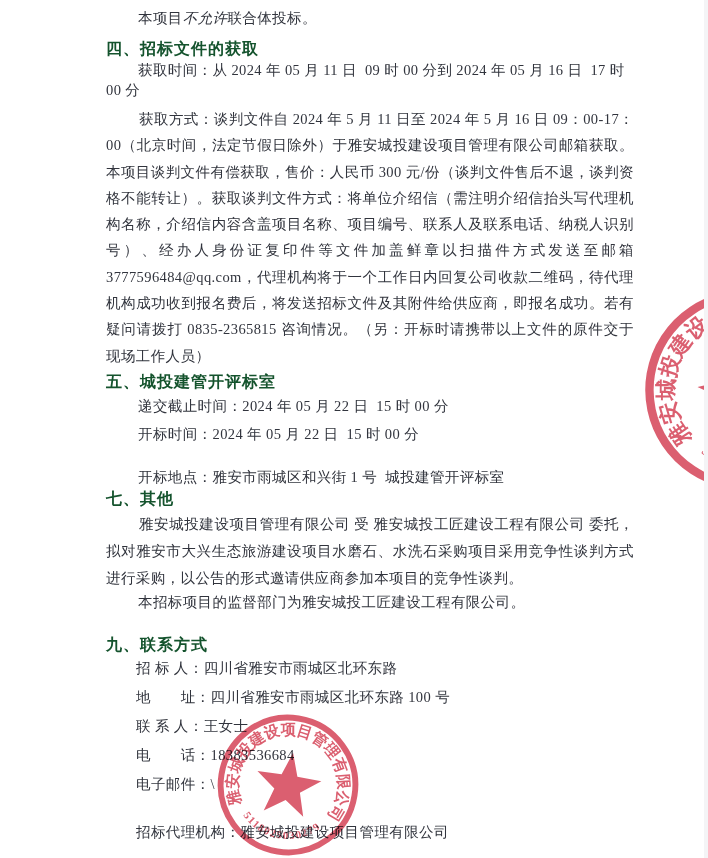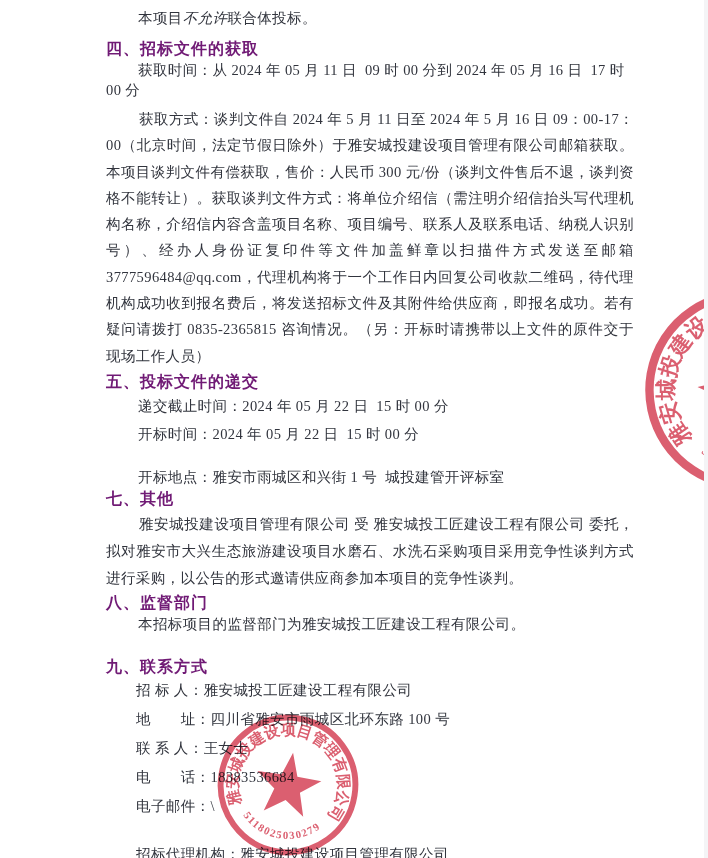--- a/index.html
+++ b/index.html
@@ -22,21 +22,21 @@
     color:#31343d;
     font-size:14.5px;
     letter-spacing:.4px;
   }
   p,h2{margin:0;}
   .line{line-height:20px;white-space:pre-wrap;}
   .indent{text-indent:32px;}
   h2.sec{
     font-family:"Liberation Sans","DejaVu Sans",sans-serif;
     font-size:16px;font-weight:700;
-    line-height:22px;color:#701a75;
+    line-height:22px;color:#14532d;
     letter-spacing:1px;
   }
   .para{
     text-align:justify;
     text-indent:33px;
     line-height:26.3px;
   }
   .em{font-style:italic;}
   
   [data-name="section-4-heading"]{margin-top:10px;}
@@ -90,35 +90,34 @@
 
 <div class="page" data-name="document-page">
   <div class="content" data-name="document-body">
 
     <p class="line indent" data-name="no-consortium-note"><span data-name="note-prefix">本项目</span><span class="em" data-name="note-emphasis">不允许</span><span data-name="note-suffix">联合体投标。</span></p>
 
     <h2 class="sec" data-name="section-4-heading">四、招标文件的获取</h2>
     <p class="line indent" data-name="acquire-time-line">获取时间：从 2024 年 05 月 11 日  09 时 00 分到 2024 年 05 月 16 日  17 时 00 分</p>
     <p class="para" data-name="acquire-method-paragraph">获取方式：谈判文件自 2024 年 5 月 11 日至 2024 年 5 月 16 日 09：00-17：00（北京时间，法定节假日除外）于雅安城投建设项目管理有限公司邮箱获取。本项目谈判文件有偿获取，售价：人民币 300 元/份（谈判文件售后不退，谈判资格不能转让）。获取谈判文件方式：将单位介绍信（需注明介绍信抬头写代理机构名称，介绍信内容含盖项目名称、项目编号、联系人及联系电话、纳税人识别号）、经办人身份证复印件等文件加盖鲜章以扫描件方式发送至邮箱 3777596484@qq.com，代理机构将于一个工作日内回复公司收款二维码，待代理机构成功收到报名费后，将发送招标文件及其附件给供应商，即报名成功。若有疑问请拨打 0835-2365815 咨询情况。（另：开标时请携带以上文件的原件交于现场工作人员）</p>
 
-    <h2 class="sec" data-name="section-5-heading">五、投标文件的递交</h2>
+    <h2 class="sec" data-name="section-5-heading">五、城投建管开评标室</h2>
     <p class="line indent" data-name="submit-deadline-line">递交截止时间：2024 年 05 月 22 日  15 时 00 分</p>
 
     <p class="line indent" data-name="open-time-line">开标时间：2024 年 05 月 22 日  15 时 00 分</p>
     <p class="line indent" data-name="open-place-line">开标地点：雅安市雨城区和兴街 1 号  城投建管开评标室</p>
 
     <h2 class="sec" data-name="section-7-heading">七、其他</h2>
     <p class="para" data-name="other-paragraph">雅安城投建设项目管理有限公司 受 雅安城投工匠建设工程有限公司 委托，拟对雅安市大兴生态旅游建设项目水磨石、水洗石采购项目采用竞争性谈判方式进行采购，以公告的形式邀请供应商参加本项目的竞争性谈判。</p>
 
-    <h2 class="sec" data-name="section-8-heading">八、监督部门</h2>
     <p class="line indent" data-name="supervision-line">本招标项目的监督部门为雅安城投工匠建设工程有限公司。</p>
 
     <h2 class="sec" data-name="section-9-heading">九、联系方式</h2>
     <div class="contact" data-name="contact-block">
-      <div class="row" data-name="tenderer-row"><span class="lbl" data-name="tenderer-label">招 标 人：</span><span data-name="tenderer-value">雅安城投工匠建设工程有限公司</span></div>
+      <div class="row" data-name="tenderer-row"><span class="lbl" data-name="tenderer-label">招 标 人：</span><span data-name="tenderer-value">四川省雅安市雨城区北环东路</span></div>
       <div class="row" data-name="address-row"><span class="lbl" data-name="address-label">地　　址：</span><span data-name="address-value">四川省雅安市雨城区北环东路 100 号</span></div>
       <div class="row" data-name="contact-person-row"><span class="lbl" data-name="contact-person-label">联 系 人：</span><span data-name="contact-person-value">王女士</span></div>
       <div class="row" data-name="phone-row"><span class="lbl" data-name="phone-label">电　　话：</span><span data-name="phone-value">18383536684</span></div>
       <div class="row" data-name="email-row"><span class="lbl" data-name="email-label">电子邮件：</span><span data-name="email-value">\</span></div>
       <div class="row agency" data-name="agency-row"><span class="lbl" data-name="agency-label">招标代理机构：</span><span data-name="agency-value">雅安城投建设项目管理有限公司</span></div>
     </div>
   </div>
 
   <div class="seal seal-right" data-name="company-seal-right-partial">
     <svg viewBox="0 0 200 200" data-name="seal-right-svg">

